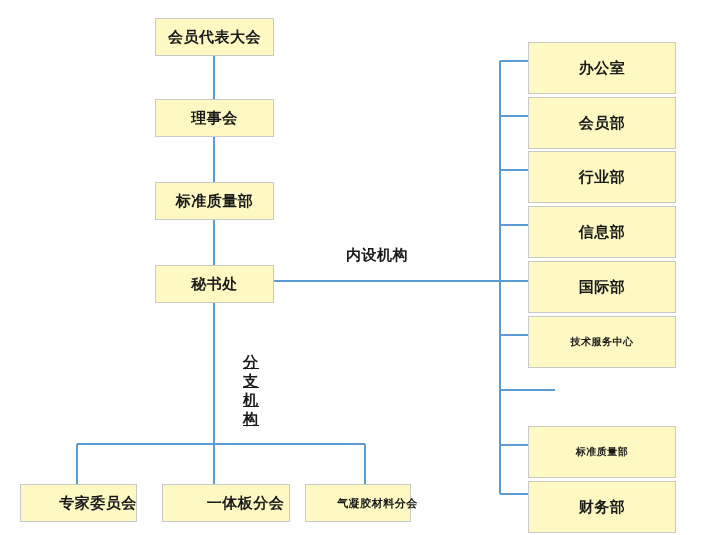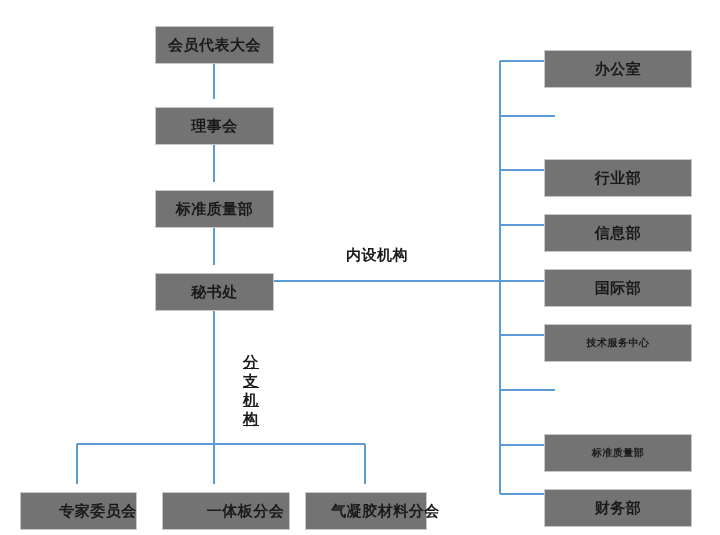--- a/index.html
+++ b/index.html
@@ -22,34 +22,33 @@
     position: absolute;
     left: 0;
     top: 0;
     width: 720px;
     height: 535px;
     pointer-events: none;
   }
   .node {
     position: absolute;
     box-sizing: border-box;
-    background: #737373;
+    background: #fef9c3;
     border: 1px solid #c9c9c9;
     display: flex;
     align-items: center;
     justify-content: center;
     color: #1a1a1a;
     font-weight: bold;
     font-size: 15px;
     letter-spacing: 0.5px;
     white-space: nowrap;
-    margin-top: 8px;
   }
   .node-left  { left: 155px; width: 119px; height: 38px; }
-  .node-right { left: 544px; width: 148px; height: 38px; text-align: center; }
+  .node-right { left: 528px; width: 148px; height: 52px; text-align: center; }
   .node-right.small { font-size: 10px; }
   .node-bottom { height: 38px; top: 484px; padding-left: 39px; }
   .caption {
     position: absolute;
     color: #1a1a1a;
     font-weight: bold;
     font-size: 15px;
     letter-spacing: 0.5px;
     white-space: nowrap;
   }
@@ -113,20 +112,23 @@
   <div class="node node-left" style="top:265px">
       <span>秘书处</span>
     </div>
 
   <div class="caption" style="left:346px; top:246px;">内设机构</div>
   <div class="caption-vertical" style="left:242px; top:352px;">分支机构</div>
 
   <div class="node node-right" style="top:42px">
       <span>办公室</span>
     </div>
+  <div class="node node-right" style="top:97px">
+      <span>会员部</span>
+    </div>
   <div class="node node-right" style="top:151px">
       <span>行业部</span>
     </div>
   <div class="node node-right" style="top:206px">
       <span>信息部</span>
     </div>
   <div class="node node-right" style="top:261px">
       <span>国际部</span>
     </div>
   <div class="node node-right small" style="top:316px">
@@ -138,17 +140,17 @@
   <div class="node node-right" style="top:481px">
       <span>财务部</span>
     </div>
 
   <div class="node node-bottom" style="left:20px;  width:117px;">
       <span>专家委员会</span>
     </div>
   <div class="node node-bottom" style="left:162px; width:128px;">
       <span>一体板分会</span>
     </div>
-  <div class="node node-bottom small" style="left:305px; width:122px; font-size:15px;">
+  <div class="node node-bottom small" style="left:305px; width:106px; font-size:11px;">
       <span>气凝胶材料分会</span>
     </div>
 
 </div>
 
 </body></html>

